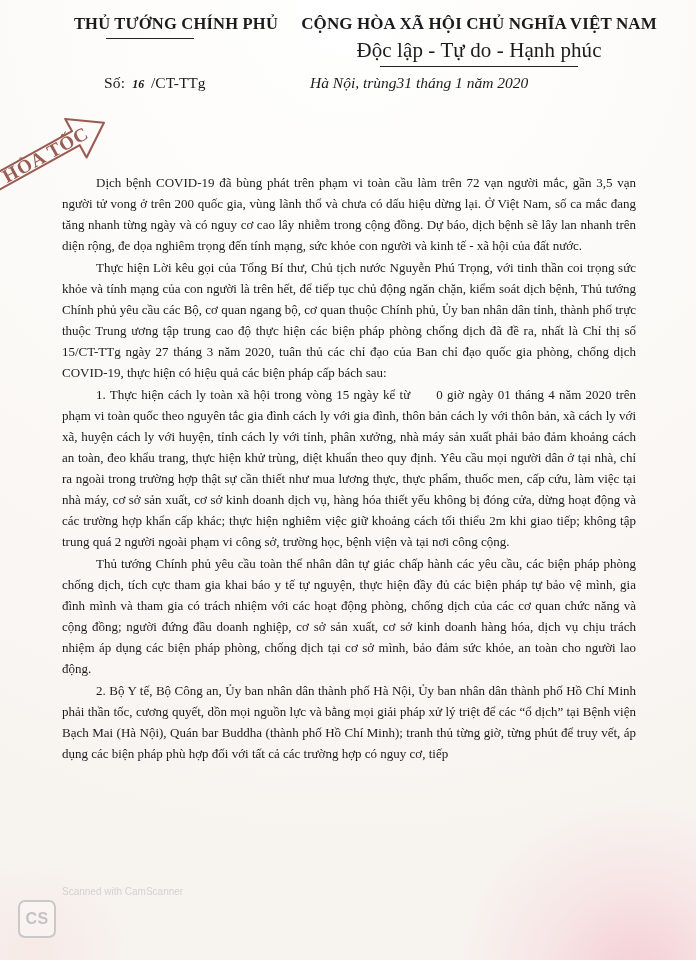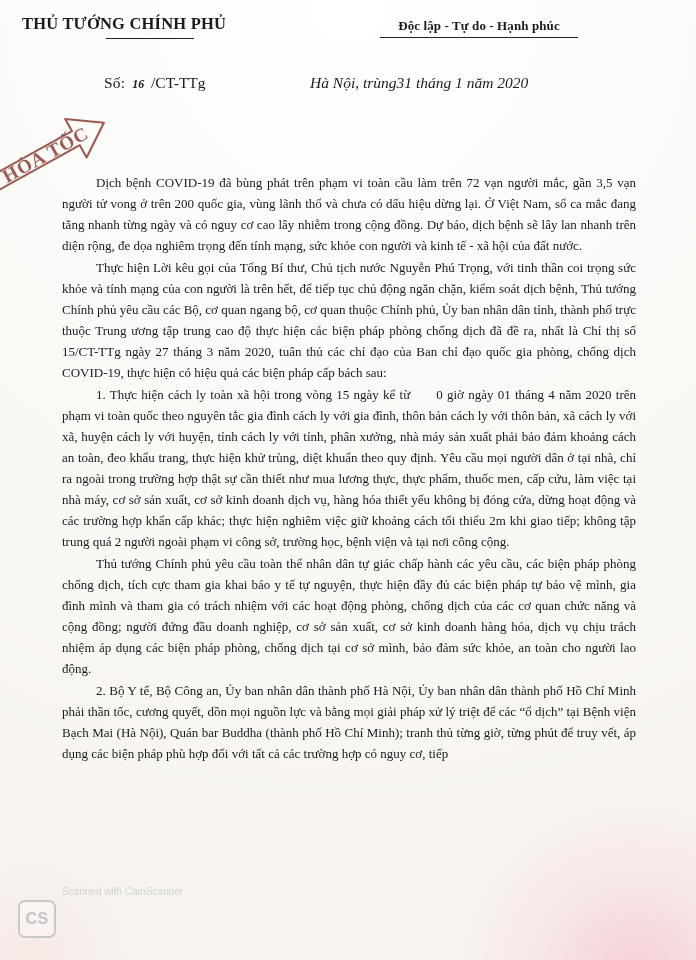--- a/index.html
+++ b/index.html
@@ -52,21 +52,21 @@
   .header {
     position: absolute;
     top: 14px;
     left: 0;
     right: 0;
     display: flex;
     align-items: flex-start;
   }
   .hdr-left {
     width: 278px;
-    text-align: left;
+    text-align: right;
     padding-left: 22px;
     box-sizing: border-box;
   }
   .hdr-right {
     flex: 1;
     text-align: center;
     padding-right: 16px;
     box-sizing: border-box;
   }
   .org-name {
@@ -75,22 +75,22 @@
     letter-spacing: .2px;
     white-space: nowrap;
   }
   .nation-name {
     font-size: 17px;
     font-weight: bold;
     letter-spacing: .1px;
     white-space: nowrap;
   }
   .motto {
-    font-size: 13px;
-    font-weight: bold;
+    font-size: 21px;
+    font-weight: normal;
     margin-top: 4px;
     letter-spacing: .1px;
   }
   .rule {
     height: 0;
     border-top: 1.6px solid #232323;
     margin: 4px auto 0;
   }
   .rule-org   { width: 88px; }
   .rule-motto { width: 198px; margin-top: 3px; }
@@ -232,20 +232,21 @@
   <div class="paper-tint"></div>
   <div class="bloom-bl"></div>
   <div class="bloom-br"></div>
 
   <div class="header">
     <div class="hdr-left">
       <div class="org-name">THỦ TƯỚNG CHÍNH PHỦ</div>
       <div class="rule rule-org"></div>
     </div>
     <div class="hdr-right">
+      <div class="nation-name">CỘNG HÒA XÃ HỘI CHỦ NGHĨA VIỆT NAM</div>
       <div class="motto">Độc lập - Tự do - Hạnh phúc</div>
       <div class="rule rule-motto"></div>
     </div>
   </div>
 
   <div class="meta-row">
     <div class="meta-left">
       <span class="so-label">Số:</span>
       <span class="handwritten">16</span>
       <span>/CT-TTg</span>

